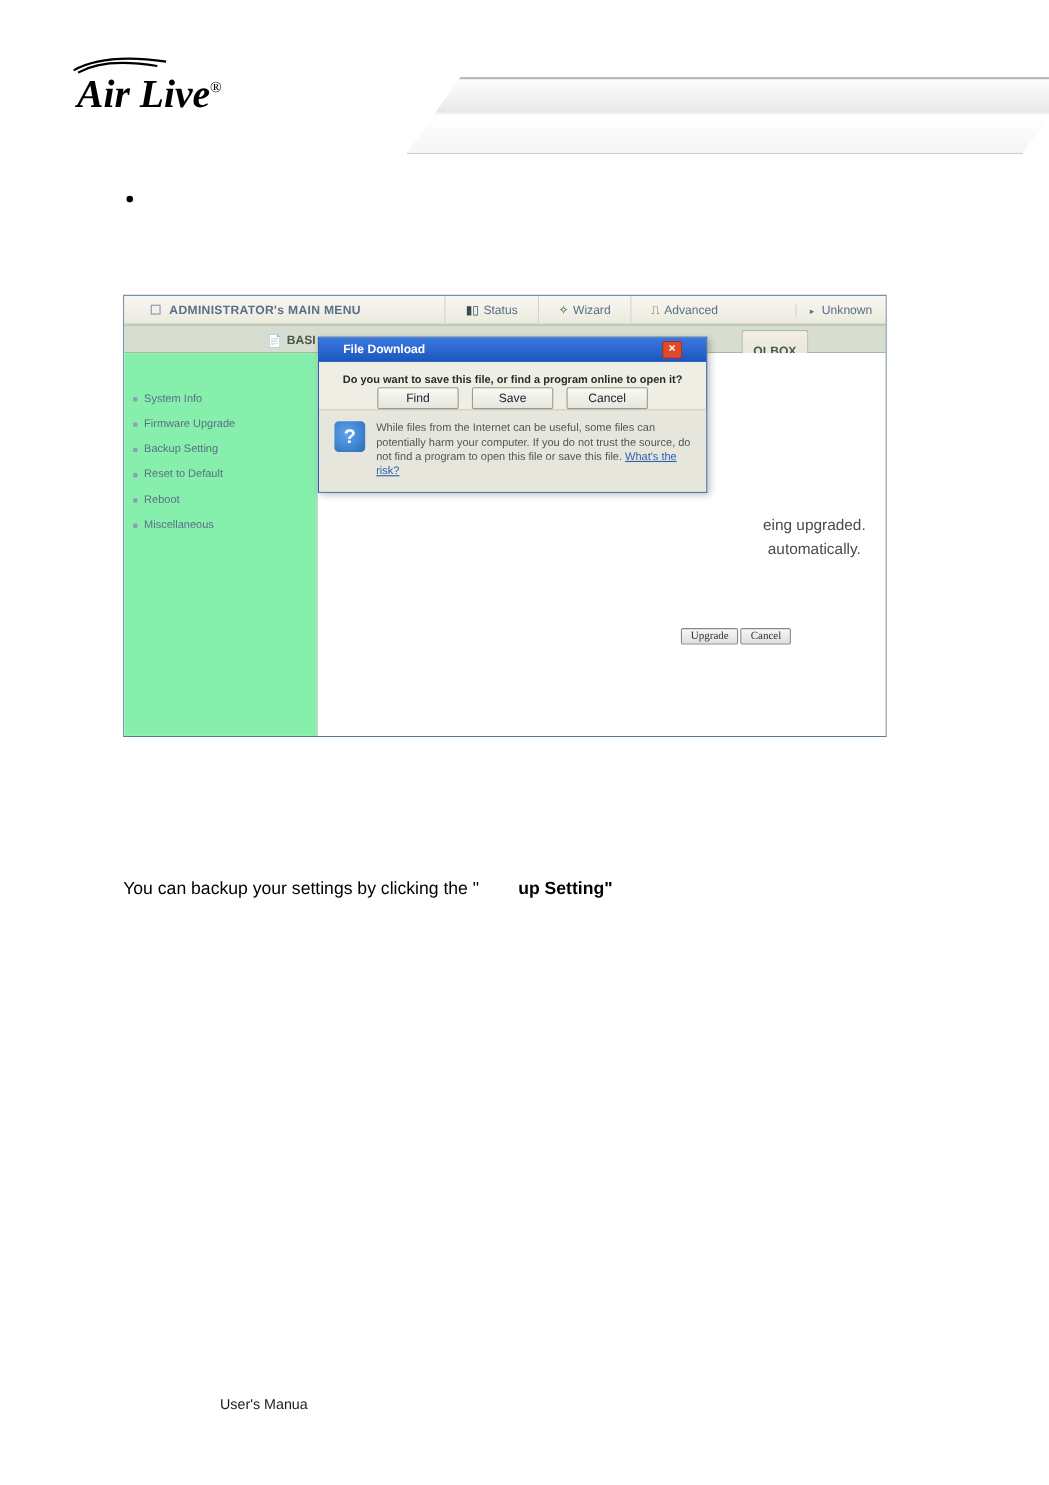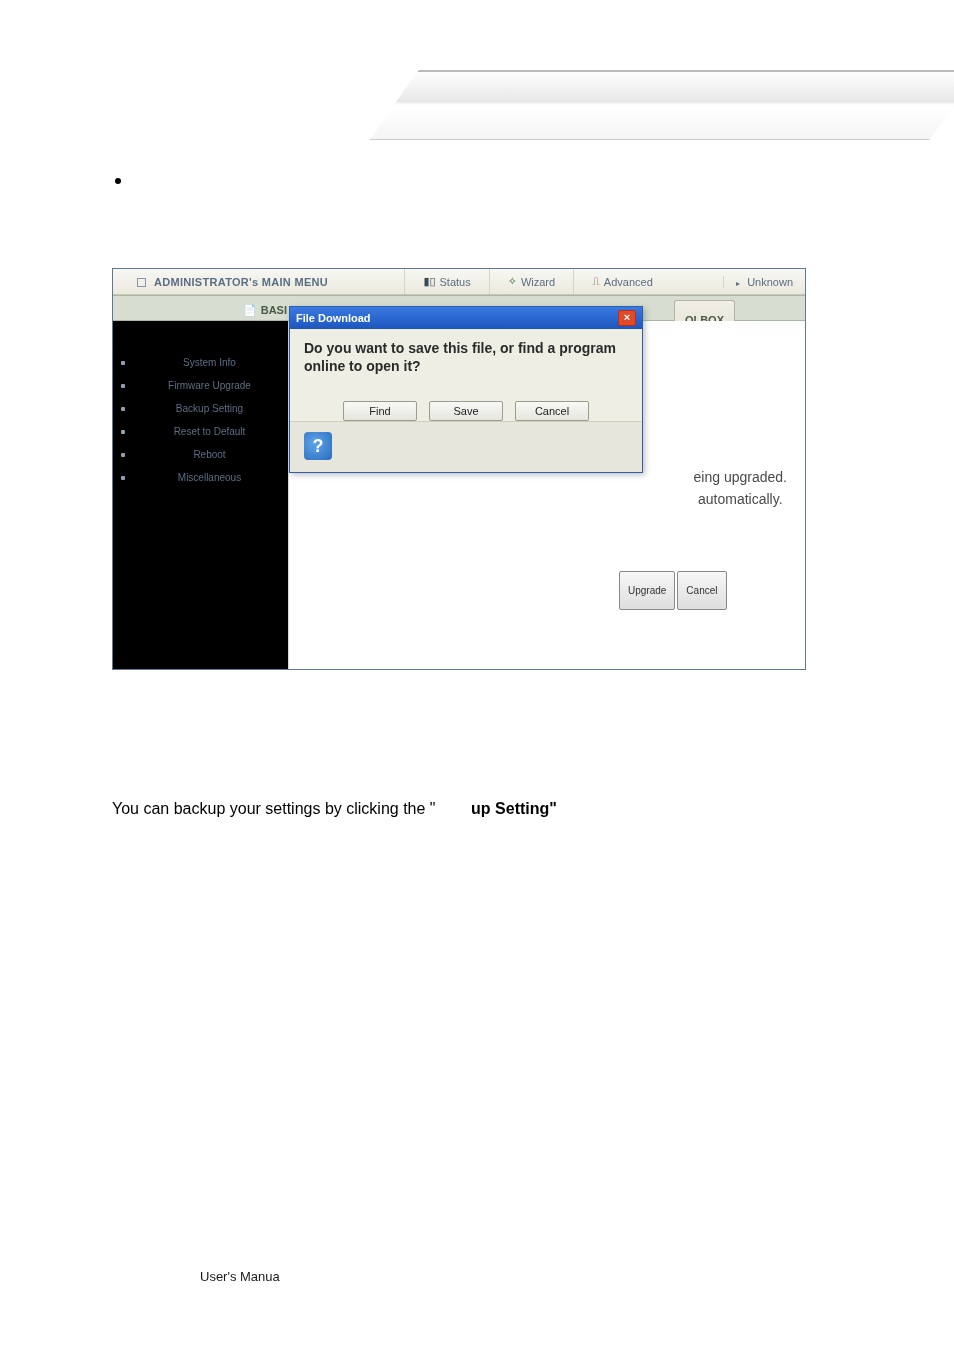--- a/index.html
+++ b/index.html
@@ -158,22 +158,21 @@
     position: absolute;
     top: 52px;
     left: 0; right: 0; bottom: 0;
     display: flex;
     background: #fff;
   }
   .sidebar {
     width: 176px;
     border-right: 1px solid #d8d7cf;
     padding: 30px 0 0 0;
-    background: #000000;
-    text-align: center;
+    background: #86efac;
   }
   .nav-item {
     font-size: 10px;
     color: #5a6e85;
     padding: 6px 0 6px 18px;
     cursor: pointer;
     position: relative;
   }
   .nav-item::before {
     content: "";
@@ -203,71 +202,73 @@
   }
   .upgrade-btns {
     position: absolute;
     left: 330px;
     top: 250px;
     display: flex;
     gap: 2px;
   }
   .upgrade-btns button {
     font-size: 10px;
-    padding: 13px 8px;
+    padding: 1px 8px;
     border: 1px solid #888;
     background: linear-gradient(#f7f7f7, #dedede);
     border-radius: 2px;
     cursor: pointer;
     color: #333;
+    font-family: Liberation Serif, serif;
   }
 
   
   .dialog {
     position: absolute;
     left: 176px;
     top: -15px;
     width: 354px;
     border: 1px solid #2a5fb1;
     background: #eeeee5;
     font-size: 11px;
     box-shadow: 2px 2px 6px rgba(0,0,0,.25);
   }
   .dlg-title {
     height: 22px;
     background: linear-gradient(#3a79e0, #1b56bf);
     color: #fff;
     font-weight: bold;
     display: flex;
     align-items: center;
-    padding: 0 6px;
+    padding: 0 22px;
     font-size: 11px;
   }
   .dlg-title .spacer { flex: 1; }
   .dlg-close {
     width: 18px; height: 16px;
     background: #e04a2a;
     border: 1px solid #b23015;
     color: #fff;
     font-weight: bold;
     font-size: 11px;
     line-height: 13px;
     text-align: center;
     border-radius: 2px;
     cursor: pointer;
   }
   .dlg-body {
     padding: 10px 14px 12px 14px;
   }
   .dlg-q {
     font-weight: bold;
-    font-size: 14px;
+    font-size: 10px;
     color: #2a2a2a;
     line-height: 1.3;
-    margin-bottom: 26px;
+    margin-bottom: 0;
+    text-align: center;
   }
   .dlg-info {
     display: flex;
     gap: 10px;
     margin-bottom: 14px;
   }
   .dlg-icon {
     width: 32px; height: 36px;
     border: 1px solid #6a8fc4;
     border-radius: 2px;
@@ -340,20 +341,27 @@
     bottom: 66px;
     left: 200px;
     font-size: 13px;
     color: #1a1a1a;
   }
 </style>
 </head>
 <body>
 
 <div class="header">
+  <div class="logo">
+    <svg class="logo-arc" width="90" height="22">
+      <path d="M2 18 Q 30 2 86 10" stroke="#000" stroke-width="2" fill="none"></path>
+      <path d="M6 20 Q 30 6 78 14" stroke="#000" stroke-width="2" fill="none"></path>
+    </svg>
+    <span>Air Live</span><span class="logo-reg">®</span>
+  </div>
   <div class="header-swoosh"></div>
 </div>
 
 <div class="bullet"></div>
 
 <div class="screenshot">
 
   <div class="topbar">
     <div class="admin-title">
       <span class="sq"></span>
@@ -420,20 +428,24 @@
     </div>
     <div class="dlg-body">
       <div class="dlg-q">Do you want to save this file, or find a program online to open it?</div>
       <div class="dlg-btns">
         <button>Find</button>
         <button>Save</button>
         <button>Cancel</button>
       </div>
       <div class="dlg-warn">
         <div class="warn-icon">?</div>
+        <div class="warn-text">
+          <span>While files from the Internet can be useful, some files can potentially harm your computer. If you do not trust the source, do not find a program to open this file or save this file.</span>
+          <a>What's the risk?</a>
+        </div>
       </div>
     </div>
   </div>
 
 </div>
 
 <div class="body-text">
   <span>You can backup your settings by clicking the "</span>
   &nbsp;&nbsp;&nbsp;&nbsp;&nbsp;&nbsp;
   <b>up Setting"</b>

